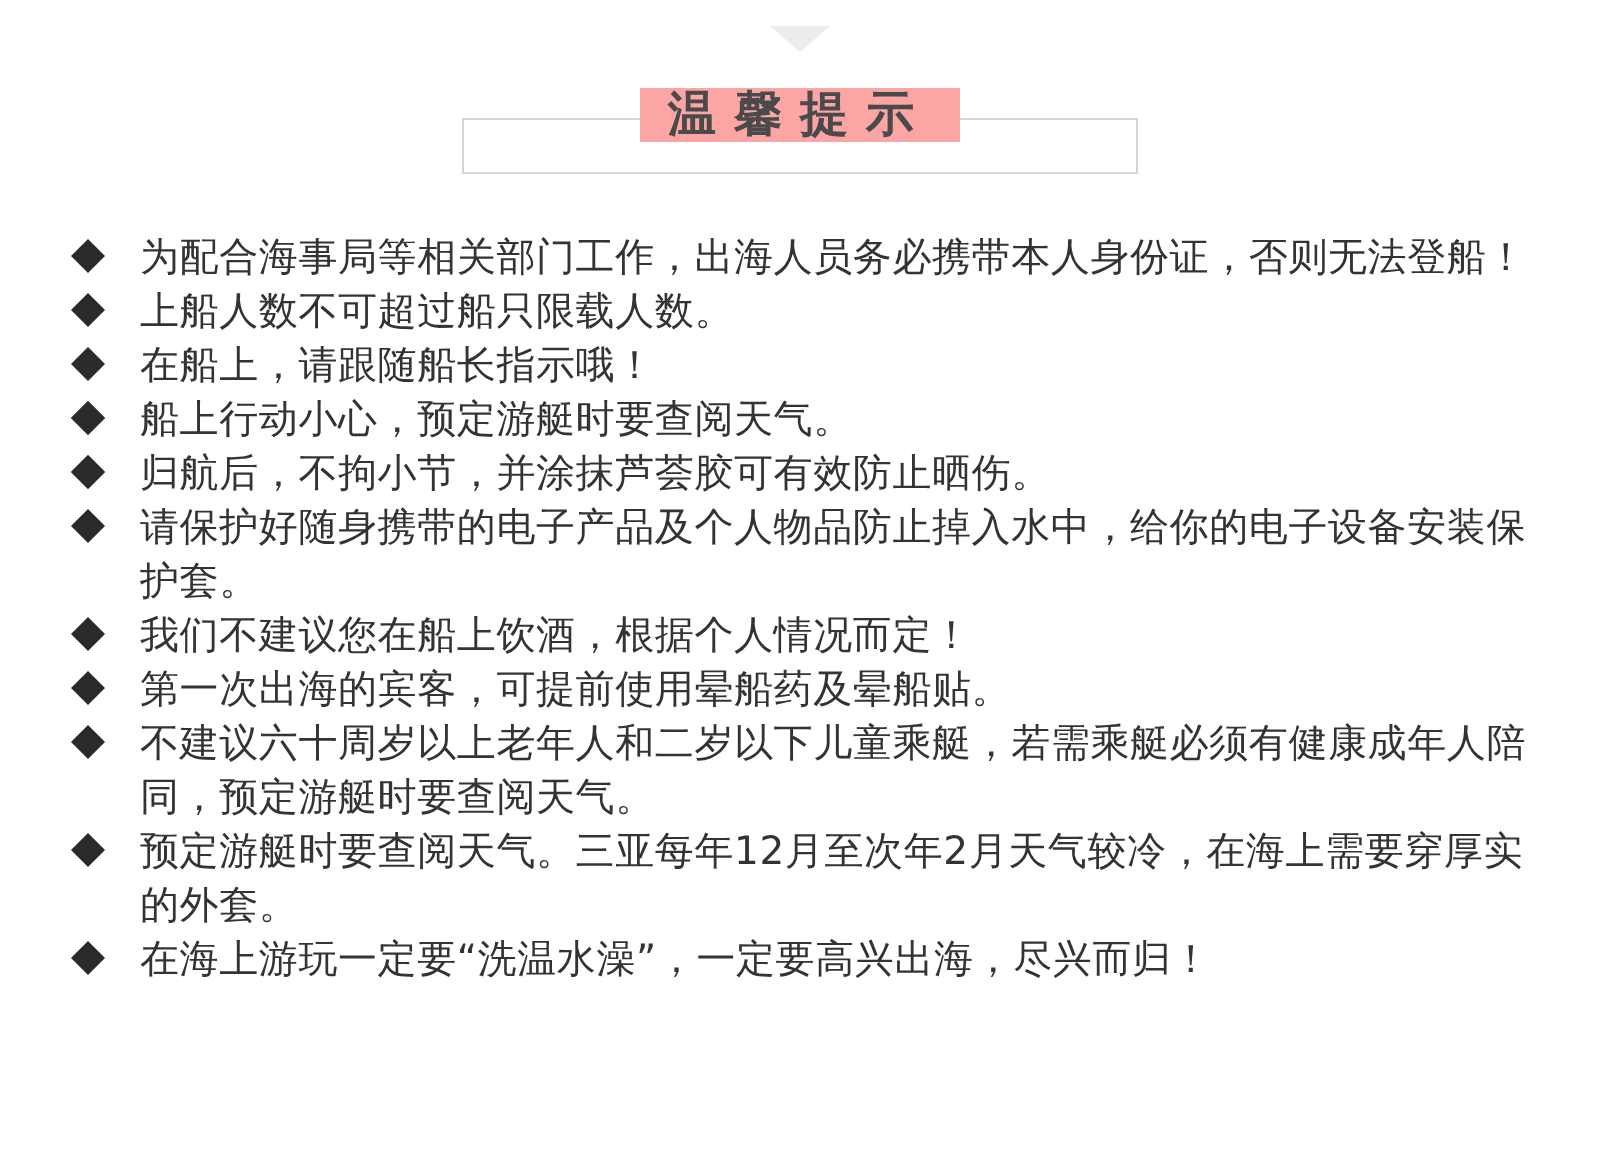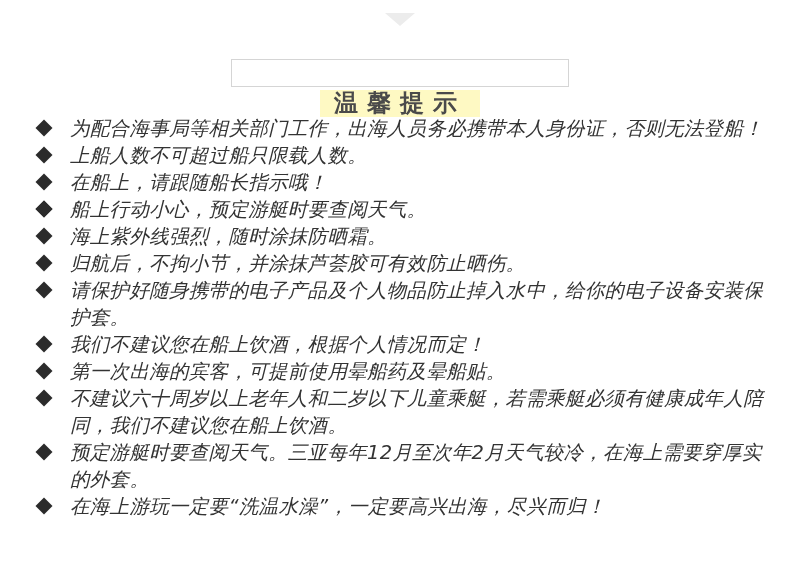--- a/index.html
+++ b/index.html
@@ -26,49 +26,47 @@
     position: relative;
     width: 338px;
     height: 28px;
     border: 1px solid #d5d5d5;
     margin: 33px auto 0;
   }
   .title {
     position: absolute;
     left: 50%; top: -16px;
     transform: translateX(-50%);
-    background: #fef9c3;
+    background: #fca5a5;
     padding: 0 14px;
     font-size: 24px;
     line-height: 27px;
     font-weight: bold;
     color: #4a4a4a;
     letter-spacing: 9px;
     white-space: nowrap;
-    margin-top: 46px;
   }
   .subtitle {
     position: absolute;
     left: 50%; bottom: -8px;
     transform: translateX(-50%);
     background: #ffffff;
     padding: 0 12px;
     font-size: 13px;
     line-height: 16px;
     color: #8f8f8f;
     letter-spacing: 7px;
     white-space: nowrap;
   }
 
   
   .notice-list {
     list-style: none;
     margin: 28px 33px 0 36px;
     padding: 0;
-    font-style: italic;
   }
   .notice-item {
     position: relative;
     padding-left: 34px;
     font-size: 19.5px;
     line-height: 27px;
     color: #333333;
     letter-spacing: 0.3px;
   }
   .bullet {
@@ -105,41 +103,40 @@
     </li>
     <li class="notice-item">
       <span class="bullet"></span>
     </li>
     <li class="notice-item">
       <span class="bullet"></span>
       <span>船上行动小心，预定游艇时要查阅天气。</span>
     </li>
     <li class="notice-item">
       <span class="bullet"></span>
-      <span>海上紫外线强烈，随时涂抹防晒霜。</span>
     </li>
     <li class="notice-item">
       <span class="bullet"></span>
       <span>归航后，不拘小节，并涂抹芦荟胶可有效防止晒伤。</span>
     </li>
     <li class="notice-item">
       <span class="bullet"></span>
       <span>请保护好随身携带的电子产品及个人物品防止掉入水中，给你的电子设备安装保护套。</span>
     </li>
     <li class="notice-item">
       <span class="bullet"></span>
       <span>我们不建议您在船上饮酒，根据个人情况而定！</span>
     </li>
     <li class="notice-item">
       <span class="bullet"></span>
       <span>第一次出海的宾客，可提前使用晕船药及晕船贴。</span>
     </li>
     <li class="notice-item">
       <span class="bullet"></span>
-      <span>不建议六十周岁以上老年人和二岁以下儿童乘艇，若需乘艇必须有健康成年人陪同，我们不建议您在船上饮酒。</span>
+      <span>不建议六十周岁以上老年人和二岁以下儿童乘艇，若需乘艇必须有健康成年人陪同，预定游艇时要查阅天气。</span>
     </li>
     <li class="notice-item">
       <span class="bullet"></span>
       <span>预定游艇时要查阅天气。三亚每年12月至次年2月天气较冷，在海上需要穿厚实的外套。</span>
     </li>
     <li class="notice-item">
       <span class="bullet"></span>
       <span>在海上游玩一定要“洗温水澡”，一定要高兴出海，尽兴而归！</span>
     </li>
   </ul>

